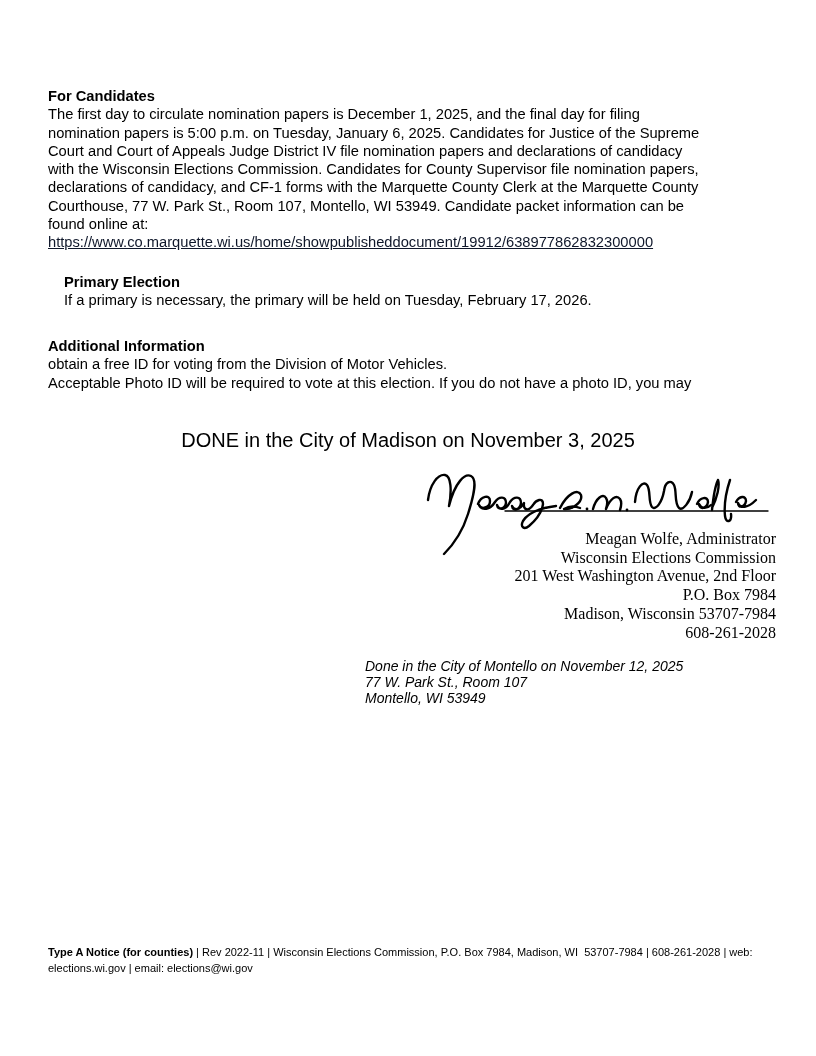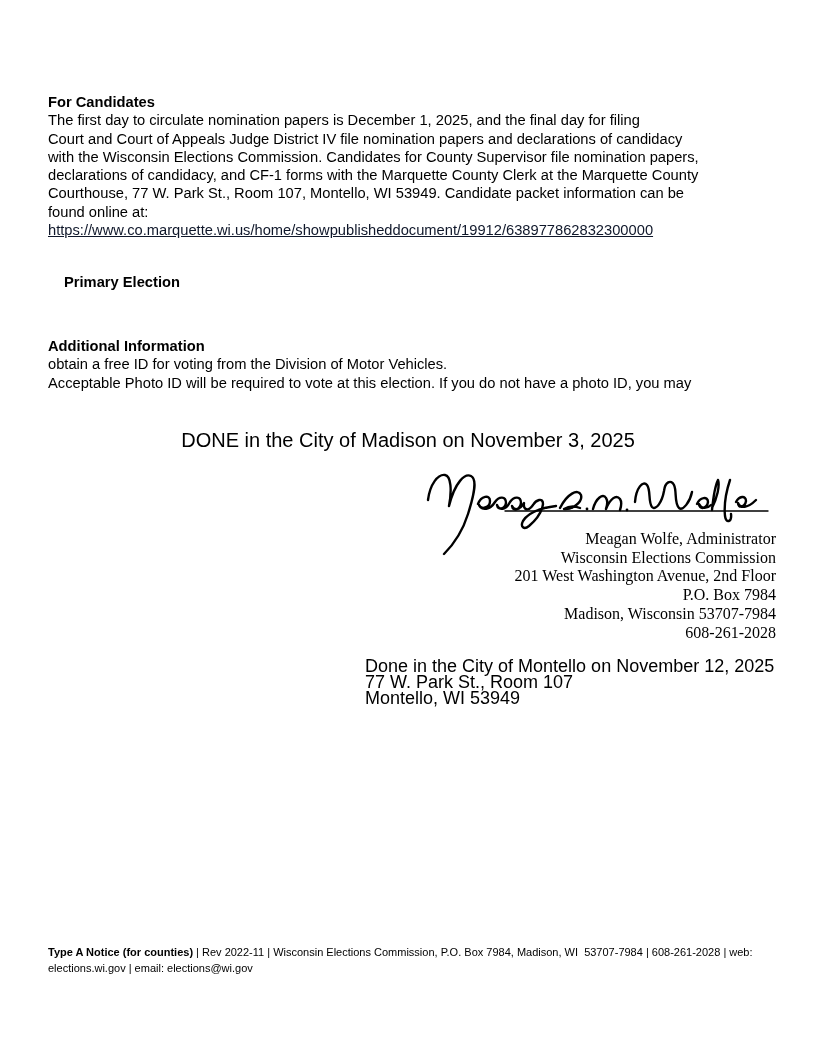--- a/index.html
+++ b/index.html
@@ -19,21 +19,21 @@
   .abs { position: absolute; }
   .sans-body {
     font-size: 14.7px;
     line-height: 18.3px;
     color: #000000;
   }
   .sans-body .heading {
     font-weight: bold;
   }
   .bodyline { white-space: nowrap; }
-  #sec-candidates { left: 48px; top: 93px; }
+  #sec-candidates { left: 48px; top: 87px; }
   #sec-primary    { left: 64px; top: 273px; }
   #sec-additional { left: 48px; top: 337px; }
   a.doc-link {
     color: #0f172a;
     text-decoration: underline;
     white-space: nowrap;
   }
   #done-statement {
     left: 0; top: 430px; width: 816px;
     text-align: center;
@@ -46,54 +46,57 @@
     left: 376px; top: 530px; width: 400px;
     text-align: right;
     font-family: "Liberation Serif", serif;
     font-size: 16px;
     line-height: 18.7px;
     color: #000000;
   }
   #sig-block .sigline { white-space: nowrap; }
   #county-block {
     left: 365px; top: 658px;
-    font-size: 18px;
+    font-size: 14px;
     line-height: 16.2px;
     color: #000000;
+    font-style: italic;
   }
   #county-block .countyline { white-space: nowrap; }
   #footer {
     left: 48px; top: 944px; width: 740px;
     font-size: 11px;
     line-height: 16px;
     color: #000000;
     white-space: pre-wrap;
   }
   #footer .footer-bold { font-weight: bold; }
 </style>
 </head>
 <body>
 
 <div id="page">
 
   <div class="abs sans-body" id="sec-candidates">
     <div class="heading">For Candidates</div>
     <div class="bodyline">The first day to circulate nomination papers is December 1, 2025, and the final day for filing</div>
+    <div class="bodyline">nomination papers is 5:00 p.m. on Tuesday, January 6, 2025. Candidates for Justice of the Supreme</div>
     <div class="bodyline">Court and Court of Appeals Judge District IV file nomination papers and declarations of candidacy</div>
     <div class="bodyline">with the Wisconsin Elections Commission. Candidates for County Supervisor file nomination papers,</div>
     <div class="bodyline">declarations of candidacy, and CF-1 forms with the Marquette County Clerk at the Marquette County</div>
     <div class="bodyline">Courthouse, 77 W. Park St., Room 107, Montello, WI 53949. Candidate packet information can be</div>
     <div class="bodyline">found online at:</div>
     <div class="bodyline">
       <a class="doc-link" href="#">https://www.co.marquette.wi.us/home/showpublisheddocument/19912/638977862832300000</a>
     </div>
   </div>
 
   <div class="abs sans-body" id="sec-primary">
     <div class="heading">Primary Election</div>
+    <div class="bodyline">If a primary is necessary, the primary will be held on Tuesday, February 17, 2026.</div>
   </div>
 
   <div class="abs sans-body" id="sec-additional">
     <div class="heading">Additional Information</div>
     <div class="bodyline">obtain a free ID for voting from the Division of Motor Vehicles.</div>
     <div class="bodyline">Acceptable Photo ID will be required to vote at this election. If you do not have a photo ID, you may</div>
   </div>
 
   <div class="abs" id="done-statement">DONE in the City of Madison on November 3, 2025</div>
 

